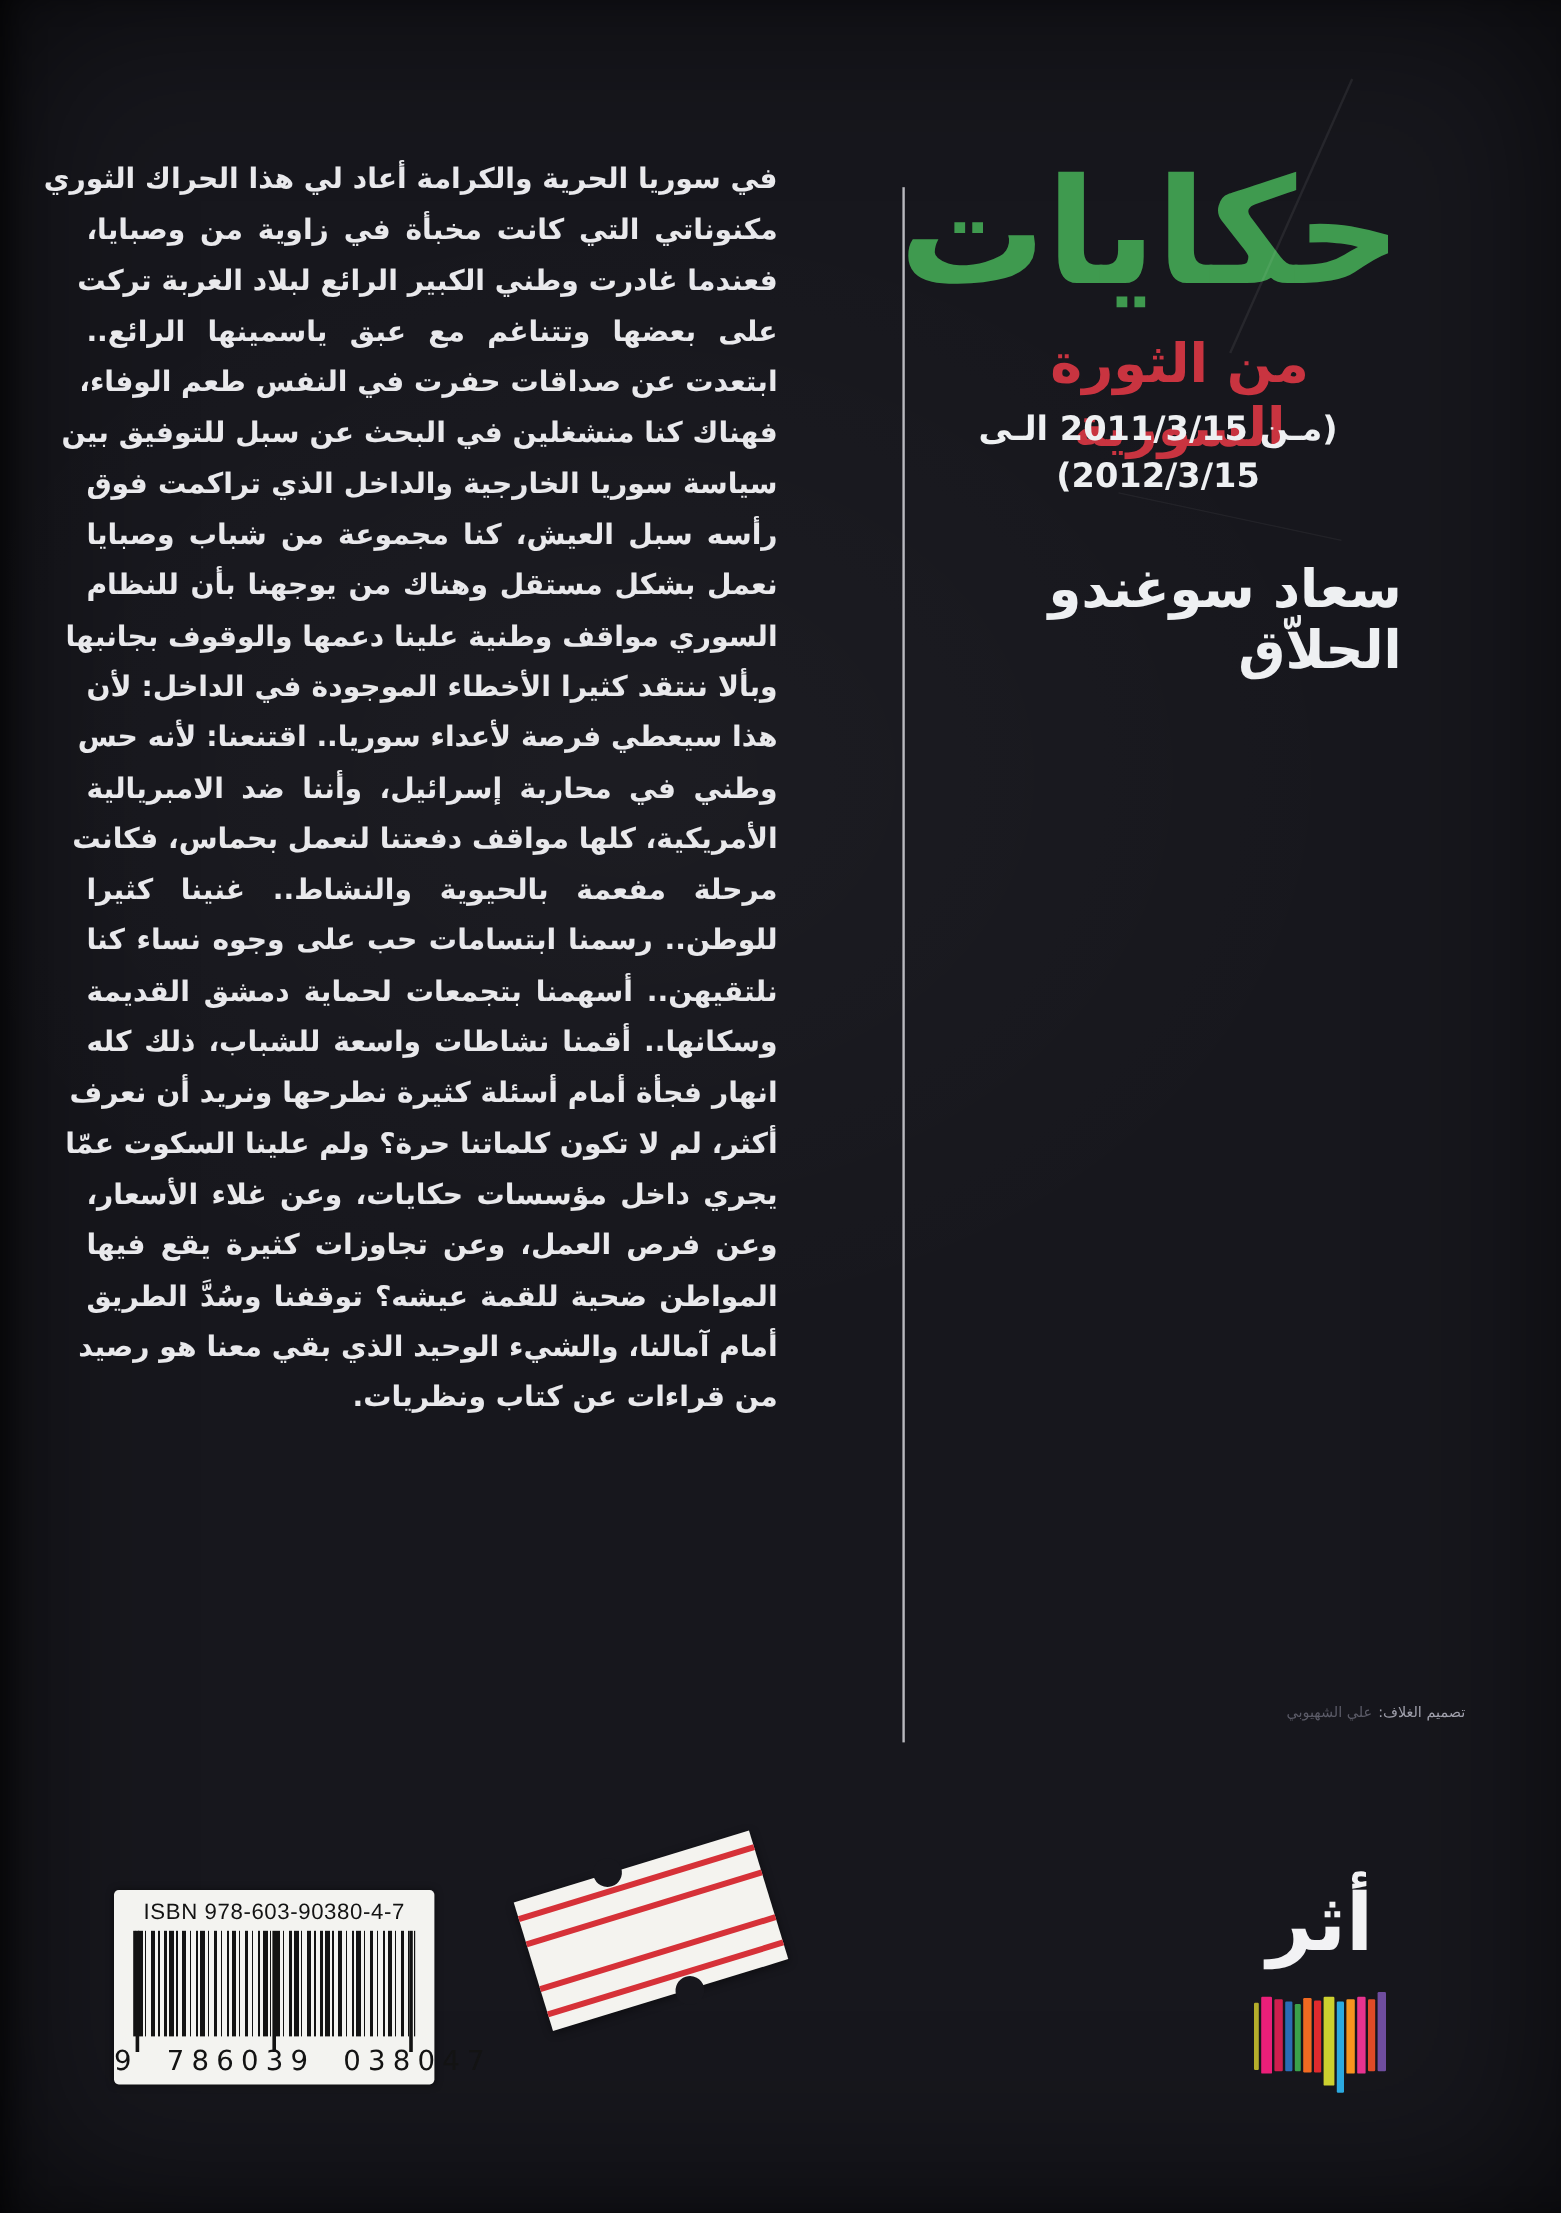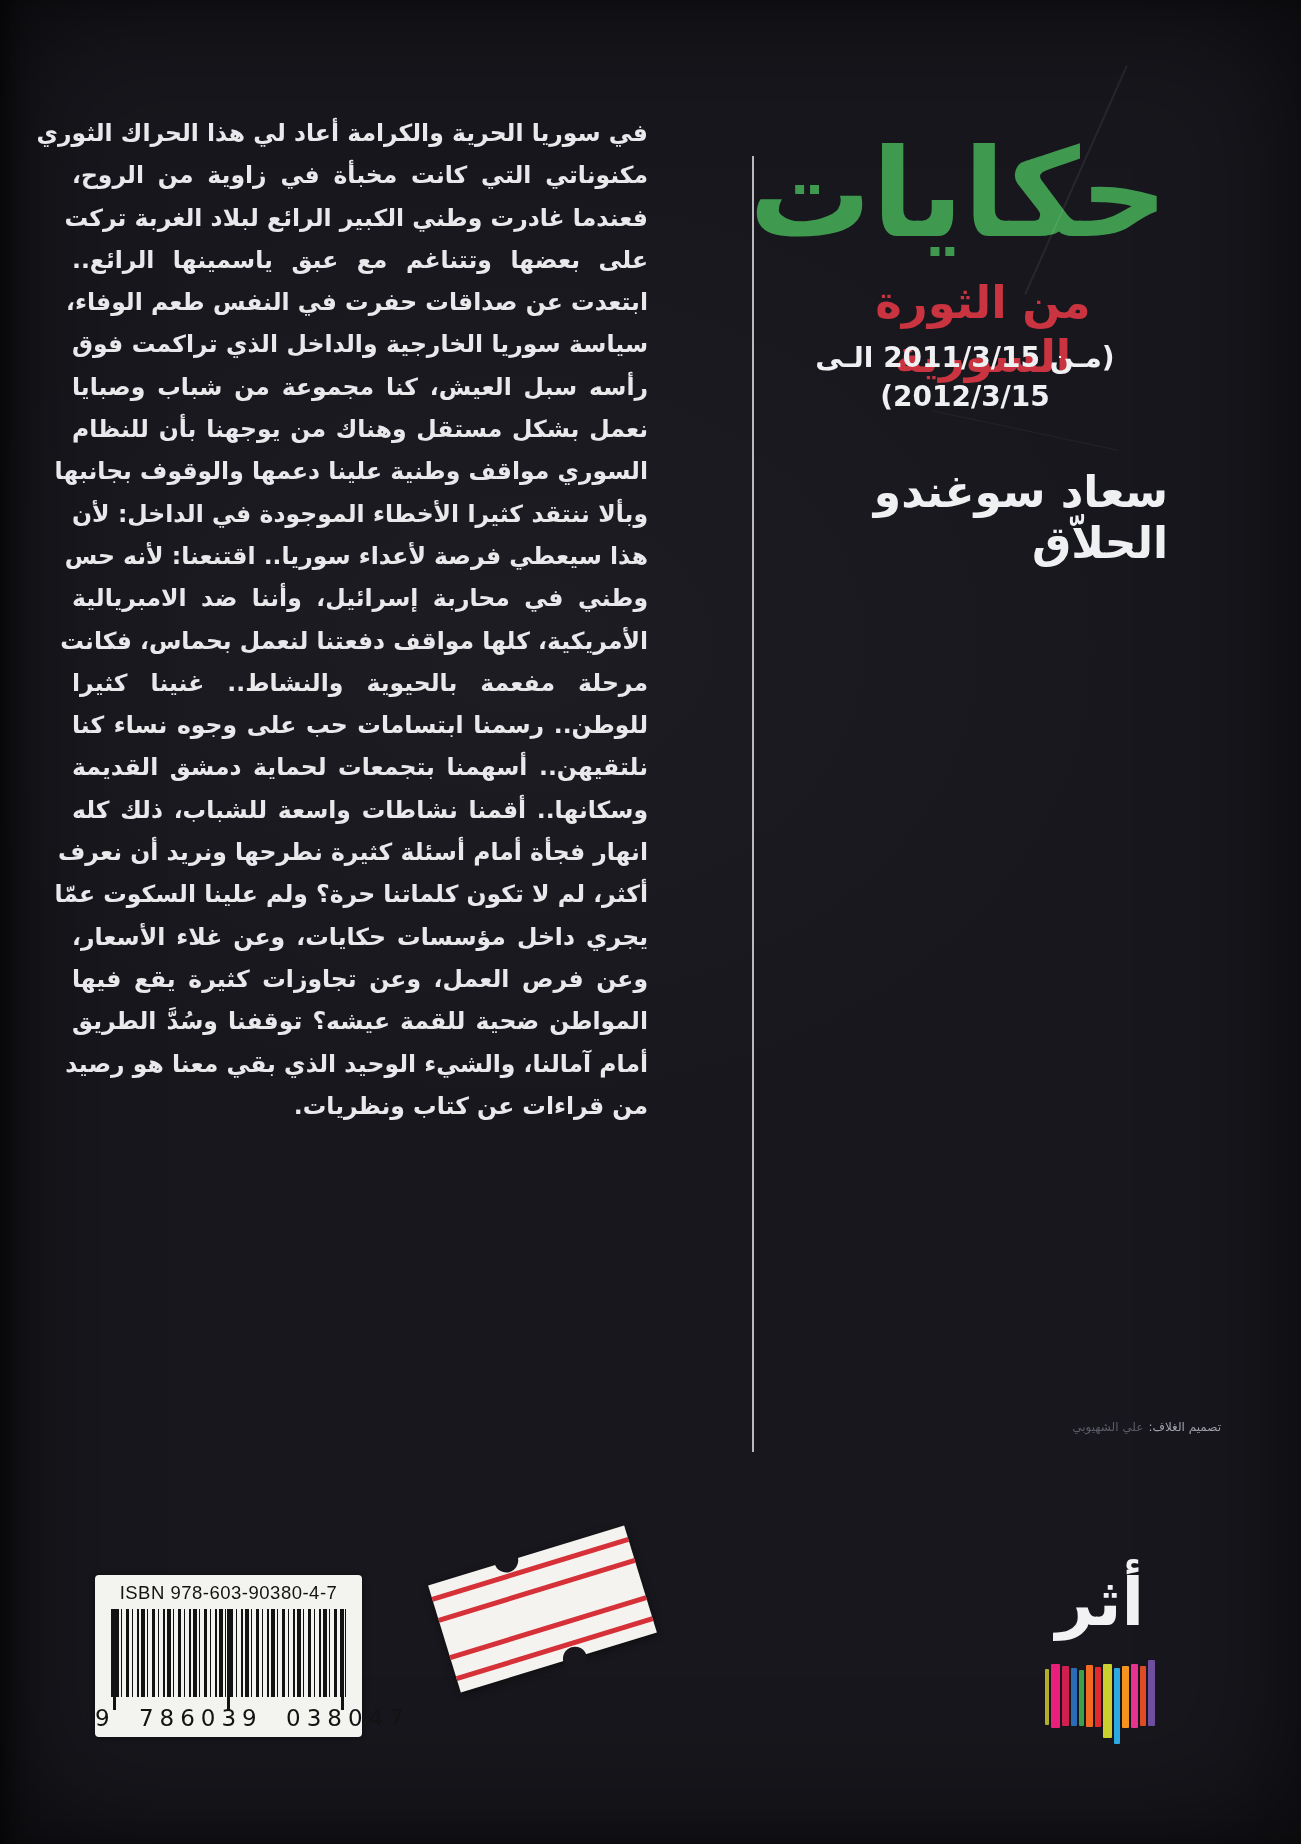--- a/index.html
+++ b/index.html
@@ -6,21 +6,21 @@
   .page{
     position:relative; width:1301px; height:1844px; overflow:hidden;
     background:
       radial-gradient(ellipse 900px 700px at 40% 35%, rgba(255,255,255,0.025), transparent 70%),
       #17171d;
     box-shadow: inset 0 0 140px rgba(0,0,0,.65), inset 18px 0 30px -14px rgba(0,0,0,.8);
     font-family:"DejaVu Sans", sans-serif;
   }
   
   .blurb{
-    position:absolute; left:72px; top:112px; width:576px;
+    position:absolute; left:72px; top:128px; width:576px;
     direction:rtl; color:#e9e9ec; font-weight:bold; font-size:23.5px;
   }
   .blurb .line{
     height:42.3px; line-height:42.3px; white-space:nowrap;
     text-align:justify; text-align-last:justify; overflow:visible;
   }
   .blurb .line.last{ text-align-last:right; }
   
   .divider{
     position:absolute; left:752px; top:156px; width:2px; height:1296px;
@@ -103,24 +103,25 @@
   .scratch.sc1{ left:1075px; top:55px; width:2px; height:250px; transform:rotate(24deg); }
   .scratch.sc2{ left:930px; top:430px; width:190px; height:1px; transform:rotate(12deg); opacity:.05; }
 </style>
 </head>
 <body>
 
 <div class="page" style="--green: #3f9a4f; --red: #c93440;">
 
   <div class="blurb">
       <div class="line">في سوريا الحرية والكرامة أعاد لي هذا الحراك الثوري</div>
-      <div class="line">مكنوناتي التي كانت مخبأة في زاوية من الروح،</div>
+      <div class="line">مكنوناتي التي كانت مخبأة في زاوية من وصبايا،</div>
       <div class="line">فعندما غادرت وطني الكبير الرائع لبلاد الغربة تركت</div>
       <div class="line">على بعضها وتتناغم مع عبق ياسمينها الرائع..</div>
       <div class="line">ابتعدت عن صداقات حفرت في النفس طعم الوفاء،</div>
+      <div class="line">فهناك كنا منشغلين في البحث عن سبل للتوفيق بين</div>
       <div class="line">سياسة سوريا الخارجية والداخل الذي تراكمت فوق</div>
       <div class="line">رأسه سبل العيش، كنا مجموعة من شباب وصبايا</div>
       <div class="line">نعمل بشكل مستقل وهناك من يوجهنا بأن للنظام</div>
       <div class="line">السوري مواقف وطنية علينا دعمها والوقوف بجانبها</div>
       <div class="line">وبألا ننتقد كثيرا الأخطاء الموجودة في الداخل: لأن</div>
       <div class="line">هذا سيعطي فرصة لأعداء سوريا.. اقتنعنا: لأنه حس</div>
       <div class="line">وطني في محاربة إسرائيل، وأننا ضد الامبريالية</div>
       <div class="line">الأمريكية، كلها مواقف دفعتنا لنعمل بحماس، فكانت</div>
       <div class="line">مرحلة مفعمة بالحيوية والنشاط.. غنينا كثيرا</div>
       <div class="line">للوطن.. رسمنا ابتسامات حب على وجوه نساء كنا</div>

